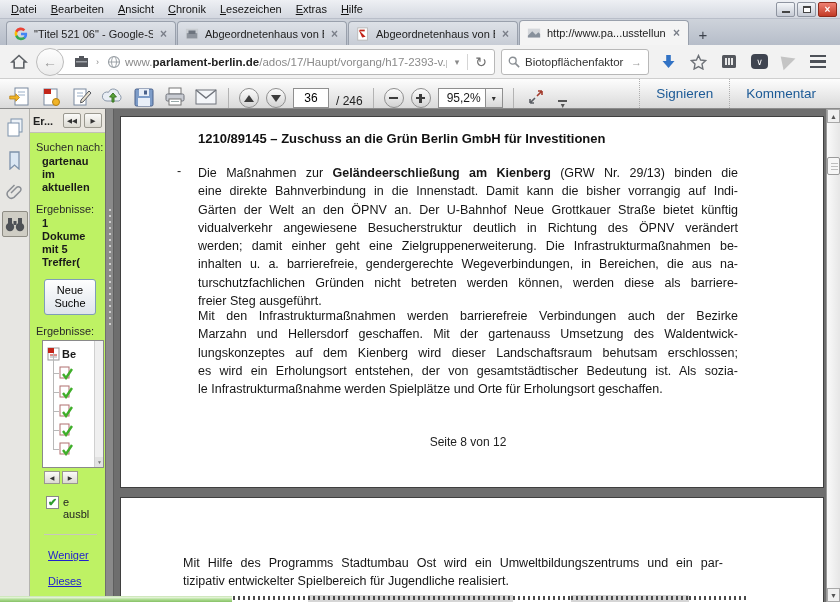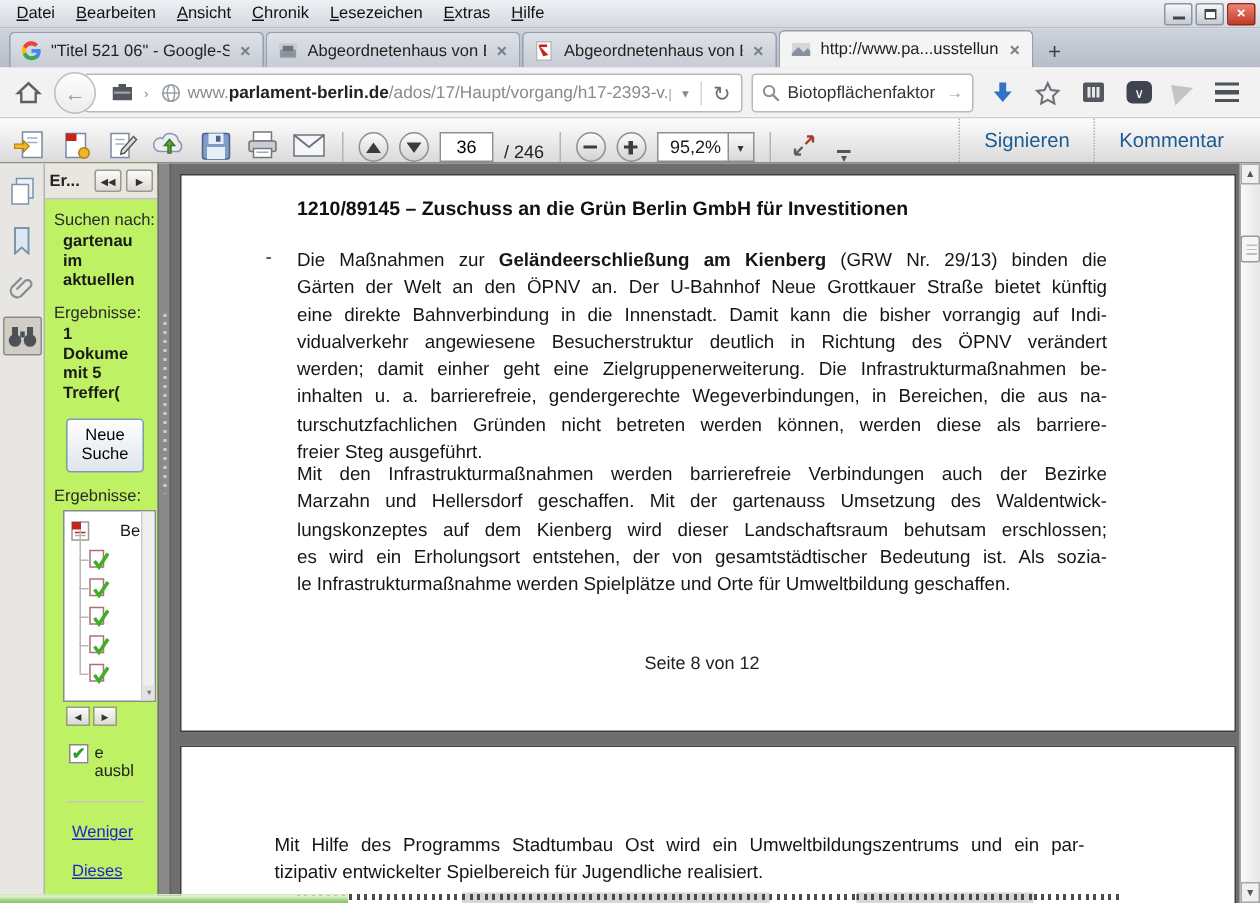--- a/index.html
+++ b/index.html
@@ -109,21 +109,21 @@
   .pterm { font-weight:bold; white-space:nowrap; overflow:hidden; padding-left:6px; line-height:13px; }
   .newsearch { margin:10px 0 10px 8px; width:52px; padding:4px 2px; text-align:center;
     border:1px solid #7f9db9; border-radius:3px; background:linear-gradient(#fefefe,#dfe5ec);
     font-family:"Liberation Sans",sans-serif; font-size:11px; line-height:13px; }
   .resultbox { margin:3px 6px 0 6px; width:62px; height:128px; background:#fff; border:1px solid #8a8a8a;
     position:relative; overflow:hidden; }
   .rb-scroll { position:absolute; right:0; top:0; width:9px; height:100%; background:#efefef; border-left:1px solid #d0d0d0; }
   .rb-scroll .dn { position:absolute; bottom:0; width:9px; height:10px; background:#e2e2e2;
     display:flex; align-items:center; justify-content:center; font-size:5px; color:#777; }
   .tree { position:relative; padding:3px 0 0 4px; }
-  .tree-row { display:flex; align-items:center; height:19px; gap:20px; position:relative; }
+  .tree-row { display:flex; align-items:center; height:19px; gap:2px; position:relative;font-weight:bold; }
   .tree-row.child { padding-left:12px; }
   .tree-row.child::before { content:""; position:absolute; left:6px; top:-10px; width:1px; height:20px; background:#b8b8b8; }
   .tree-row.child::after { content:""; position:absolute; left:6px; top:10px; width:6px; height:1px; background:#b8b8b8; }
   .rb-nav { display:flex; gap:2px; margin:3px 0 0 8px; }
   .rb-navbtn { width:16px; height:13px; border:1px solid #9a988f; background:linear-gradient(#fbfbf9,#dcdad2);
     display:flex; align-items:center; justify-content:center; font-size:6px; color:#333; }
   .chkrow { display:flex; margin:12px 0 0 10px; gap:4px; }
   .chkbox { width:13px; height:13px; border:1px solid #888; background:#fff; display:flex;
     align-items:center; justify-content:center; color:#2f9e2f; font-size:11px; font-weight:bold; flex:0 0 13px; }
   .chklabel { line-height:12px; color:#222; }
@@ -505,34 +505,34 @@
   </div>
 
   <div class="grabber"></div>
 
   <div class="docarea">
     <div class="page page1">
       <div class="doc-heading">1210/89145 – Zuschuss an die Grün Berlin GmbH für Investitionen</div>
       <div class="doc-bullet">-</div>
       <div class="textblock tb1">
         <div class="jline"><span>Die Maßnahmen zur </span><b>Geländeerschließung am Kienberg</b><span> (GRW Nr. 29/13) binden die</span></div>
+        <div class="jline">eine direkte Bahnverbindung in die Innenstadt. Damit kann die bisher vorrangig auf Indi-</div>
         <div class="jline">Gärten der Welt an den ÖPNV an. Der U-Bahnhof Neue Grottkauer Straße bietet künftig</div>
-        <div class="jline">eine direkte Bahnverbindung in die Innenstadt. Damit kann die bisher vorrangig auf Indi-</div>
         <div class="jline">vidualverkehr angewiesene Besucherstruktur deutlich in Richtung des ÖPNV verändert</div>
         <div class="jline">werden; damit einher geht eine Zielgruppenerweiterung. Die Infrastrukturmaßnahmen be-</div>
         <div class="jline">inhalten u. a. barrierefreie, gendergerechte Wegeverbindungen, in Bereichen, die aus na-</div>
         <div class="jline">turschutzfachlichen Gründen nicht betreten werden können, werden diese als barriere-</div>
         <div class="lline">freier Steg ausgeführt.</div>
       </div>
       <div class="textblock tb2">
         <div class="jline">Mit den Infrastrukturmaßnahmen werden barrierefreie Verbindungen auch der Bezirke</div>
         <div class="jline">Marzahn und Hellersdorf geschaffen. Mit der gartenauss Umsetzung des Waldentwick-</div>
         <div class="jline">lungskonzeptes auf dem Kienberg wird dieser Landschaftsraum behutsam erschlossen;</div>
         <div class="jline">es wird ein Erholungsort entstehen, der von gesamtstädtischer Bedeutung ist. Als sozia-</div>
-        <div class="lline">le Infrastrukturmaßnahme werden Spielplätze und Orte für Umweltbildung geschaffen.</div>
+        <div class="lline">le Infrastrukturmaßnahme werden Spielplätze und Orte für Erholungsort geschaffen.</div>
       </div>
       <div class="doc-footer">Seite 8 von 12</div>
     </div>
 
     <div class="page page2">
       <div class="p2block">
         <div class="jline">Mit Hilfe des Programms Stadtumbau Ost wird ein Umweltbildungszentrums und ein par-</div>
         <div class="lline">tizipativ entwickelter Spielbereich für Jugendliche realisiert.</div>
       </div>
       <div class="clipline">

